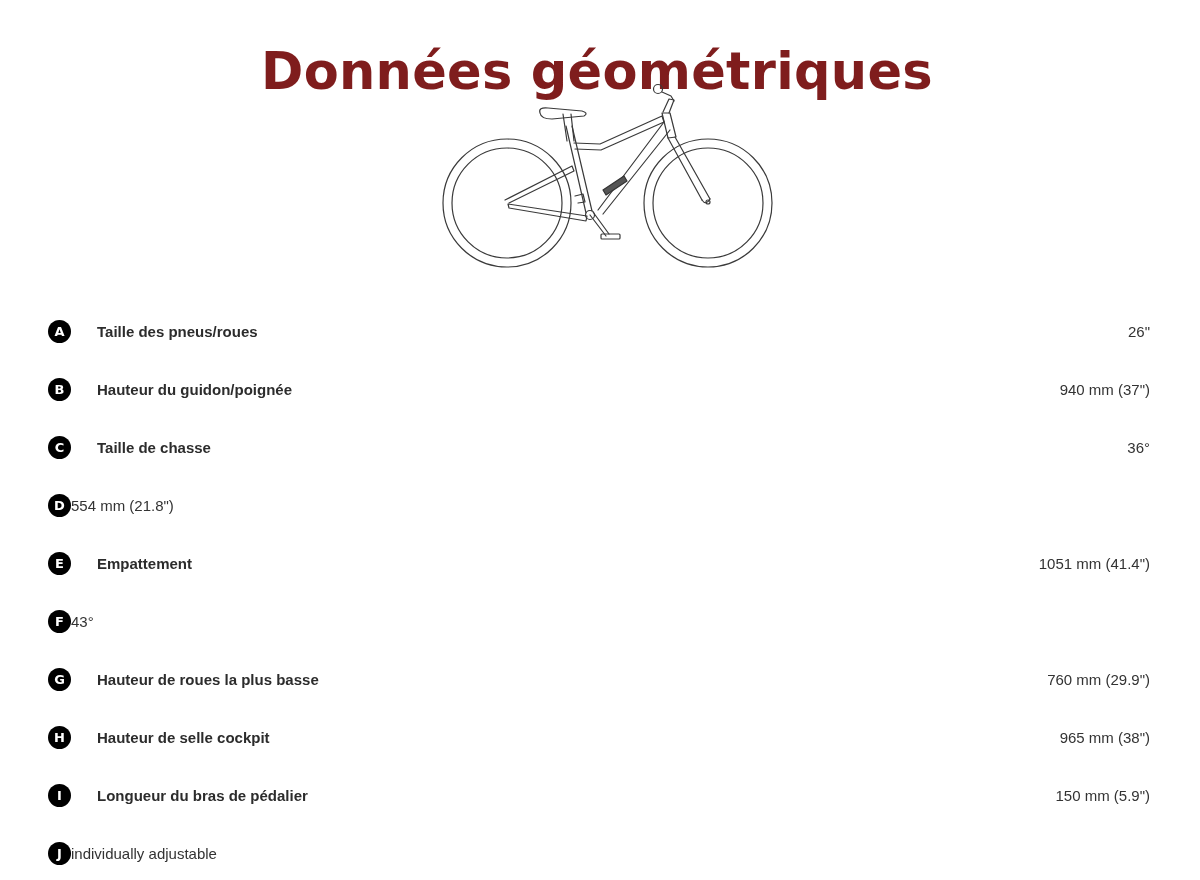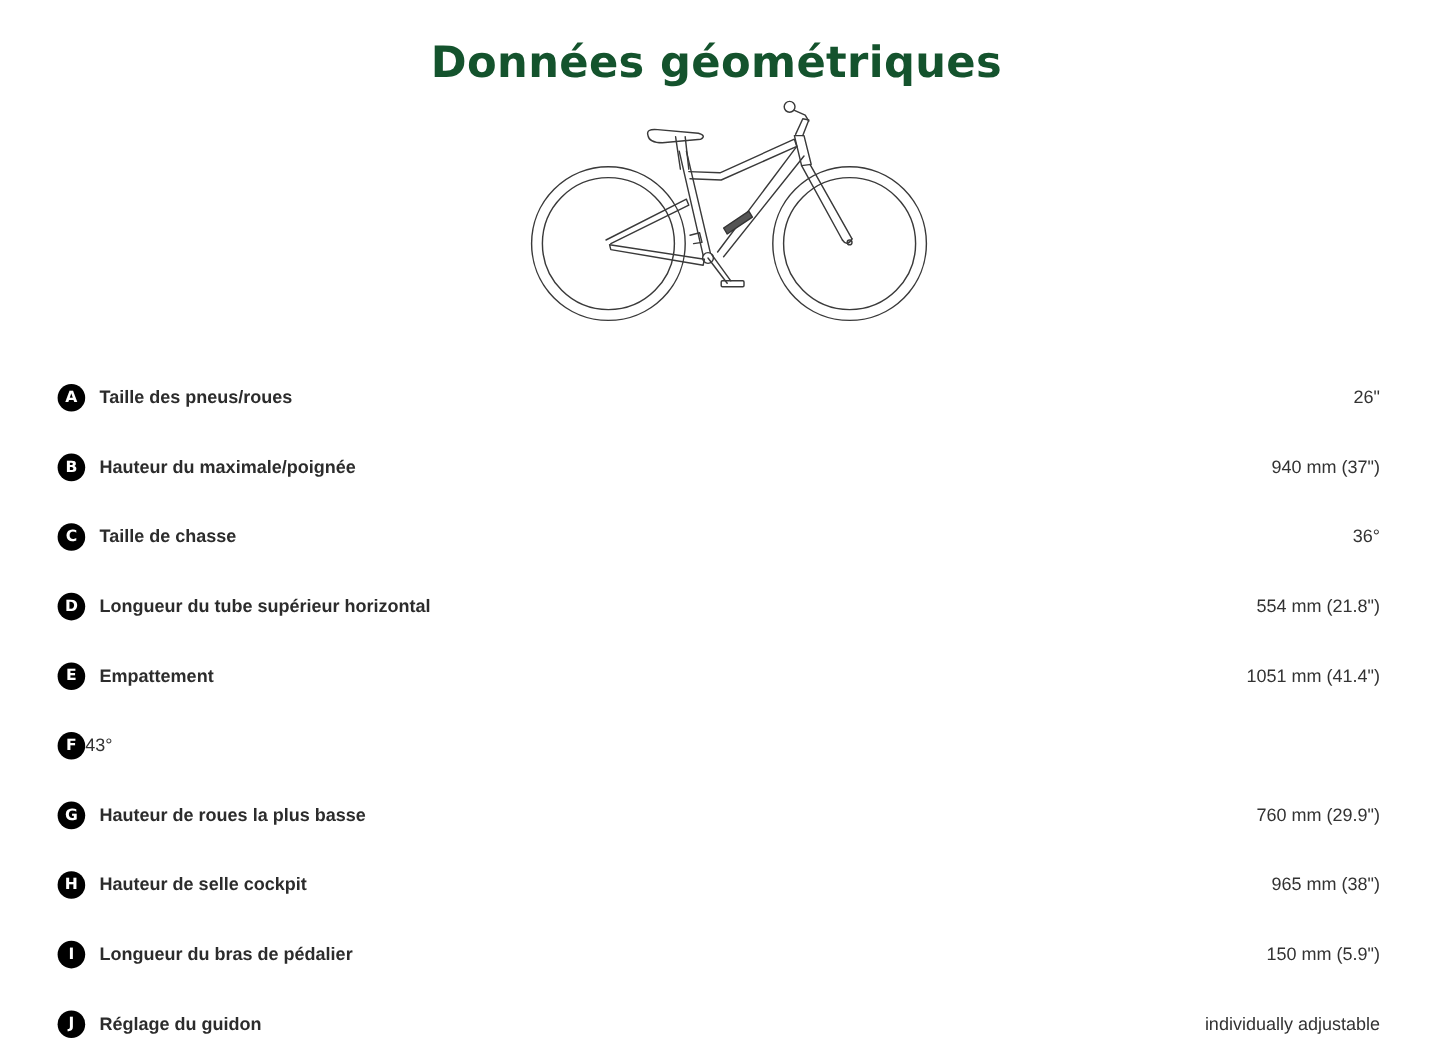--- a/index.html
+++ b/index.html
@@ -3,43 +3,43 @@
   <meta charset="utf-8">
   <style>
     html, body { margin: 0; padding: 0; background: #ffffff; }
     body {
       width: 1200px; height: 880px; position: relative; overflow: hidden;
       font-family: "Liberation Sans", "DejaVu Sans", sans-serif;
       color: #2a2a2a;
     }
     .title {
       position: absolute; left: 0; top: 8px; width: 1194px;
-      text-align: center; font-size: 36px; font-weight: 700;
-      letter-spacing: 0.3px; color: #14532d;
+      text-align: center; font-size: 51px; font-weight: 700;
+      letter-spacing: 0.3px; color: #7f1d1d;
       font-family: "DejaVu Sans", "Liberation Sans", sans-serif;
     }
     .bike {
       position: absolute; left: 430px; top: 74px; width: 360px; height: 206px;
     }
     .specs {
       position: absolute; left: 48px; top: 302px; width: 1102px;
       margin: 0; padding: 0; list-style: none;
     }
     .row {
       height: 58px; display: flex; align-items: center; position: relative;
     }
     .badge {
       width: 23px; height: 23px; border-radius: 50%; background: #000;
       color: #fff; font-size: 13px; font-weight: 700;
       display: flex; align-items: center; justify-content: center;
       flex: 0 0 auto;
       font-family: "DejaVu Sans", sans-serif;
     }
     .label {
-      margin-left: 12px; font-size: 15px; font-weight: 700; color: #2c2c2c;
+      margin-left: 26px; font-size: 15px; font-weight: 700; color: #2c2c2c;
       flex: 1 1 auto;
     }
     .value {
       font-size: 15px; color: #333; text-align: right; flex: 0 0 auto;
     }
   </style>
 </head>
 <body>
 
 <h1 class="title">Données géométriques</h1>
@@ -90,31 +90,30 @@
 </div>
 
 <ul class="specs">
   <li class="row">
     <span class="badge">A</span>
     <span class="label">Taille des pneus/roues</span>
     <span class="value">26"</span>
   </li>
   <li class="row">
     <span class="badge">B</span>
-    <span class="label">Hauteur du maximale/poignée</span>
+    <span class="label">Hauteur du guidon/poignée</span>
     <span class="value">940 mm (37")</span>
   </li>
   <li class="row">
     <span class="badge">C</span>
     <span class="label">Taille de chasse</span>
     <span class="value">36°</span>
   </li>
   <li class="row">
     <span class="badge">D</span>
-    <span class="label">Longueur du tube supérieur horizontal</span>
     <span class="value">554 mm (21.8")</span>
   </li>
   <li class="row">
     <span class="badge">E</span>
     <span class="label">Empattement</span>
     <span class="value">1051 mm (41.4")</span>
   </li>
   <li class="row">
     <span class="badge">F</span>
     <span class="value">43°</span>
@@ -129,16 +128,15 @@
     <span class="label">Hauteur de selle cockpit</span>
     <span class="value">965 mm (38")</span>
   </li>
   <li class="row">
     <span class="badge">I</span>
     <span class="label">Longueur du bras de pédalier</span>
     <span class="value">150 mm (5.9")</span>
   </li>
   <li class="row">
     <span class="badge">J</span>
-    <span class="label">Réglage du guidon</span>
     <span class="value">individually adjustable</span>
   </li>
 </ul>
 
 </body></html>

